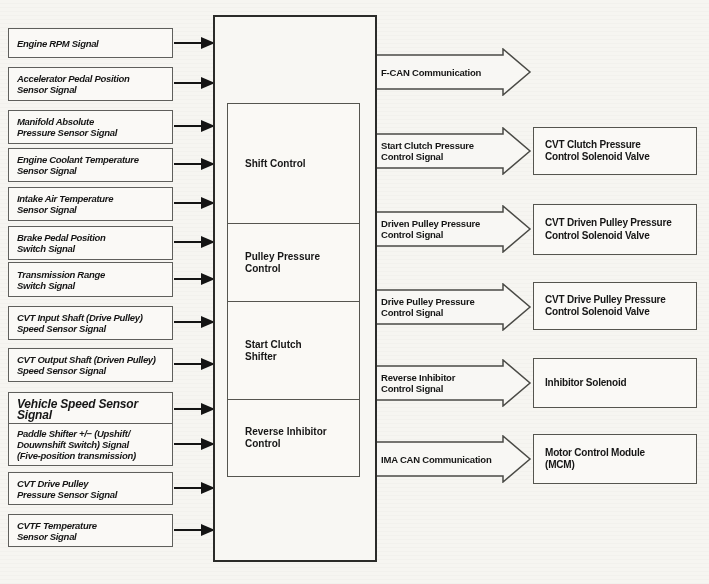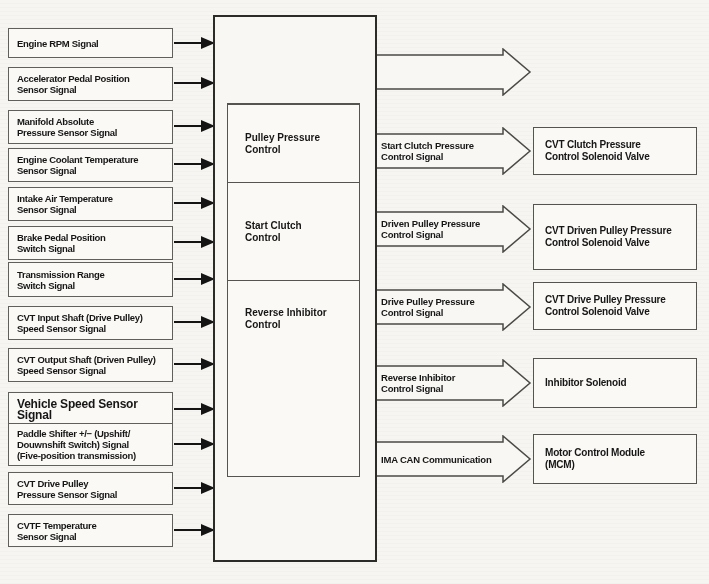--- a/index.html
+++ b/index.html
@@ -10,20 +10,21 @@
     font-family:"Liberation Sans","DejaVu Sans",sans-serif;
     color:#161616;font-weight:700;
   }
   
   .sig{
     position:absolute;left:8px;width:165px;box-sizing:border-box;
     border:1.5px solid #5f5f5c;background:#faf9f6;
     display:flex;align-items:center;padding-left:8px;
     font-size:9.5px;line-height:11px;letter-spacing:-0.3px;
     white-space:pre-line;
+    font-style:italic;
   }
   #in0{top:28px;height:30px}
   #in1{top:67px;height:34px}
   #in2{top:110px;height:34px}
   #in3{top:148px;height:34px}
   #in4{top:187px;height:34px}
   #in5{top:226px;height:34px}
   #in6{top:262px;height:35px}
   #in7{top:306px;height:34px}
   #in8{top:348px;height:34px}
@@ -59,21 +60,21 @@
   #ra0{top:48px}#ra1{top:127px}#ra2{top:205px}#ra3{top:283px}#ra4{top:359px}#ra5{top:435px}
   
   .out{
     position:absolute;left:533px;width:164px;box-sizing:border-box;
     border:1.5px solid #55554f;background:#faf9f6;
     display:flex;align-items:center;padding-left:11px;
     font-size:10px;line-height:12.5px;letter-spacing:-0.2px;white-space:pre-line;
   }
   #out0{top:46px;height:52px}
   #out1{top:127px;height:48px}
-  #out2{top:204px;height:66px}
+  #out2{top:204px;height:51px}
   #out3{top:282px;height:48px}
   #out4{top:358px;height:50px}
   #out5{top:434px;height:50px}
 </style>
 </head>
 <body>
 
 <div class="canvas">
 
   <div class="sig" id="in0">Engine RPM Signal</div>
@@ -111,33 +112,35 @@
   <div class="la" id="la6"></div>
   <div class="la" id="la7"></div>
   <div class="la" id="la8"></div>
   <div class="la" id="la9"></div>
   <div class="la" id="la10"></div>
   <div class="la" id="la11"></div>
   <div class="la" id="la12"></div>
 
   <div class="pcm">
     <div class="pcm-inner">
+      <div class="sect" id="fn0">Shift Control</div>
       <div class="sect" id="fn1">Pulley Pressure
 Control</div>
       <div class="sect" id="fn2">Start Clutch
-Control</div>
+Shifter</div>
       <div class="sect" id="fn3">Reverse Inhibitor
 Control</div>
     </div>
   </div>
 
   <div class="rarrow" id="ra0">
     <svg width="157" height="48" viewBox="0 0 157 48">
       <path d="M1,7 H127 V1 L154,24 L127,47 V41 H1" fill="#f8f7f4" stroke="#4a4a46" stroke-width="1.5"></path>
     </svg>
+    <div class="lab">F-CAN Communication</div>
   </div>
   <div class="rarrow" id="ra1">
     <svg width="157" height="48" viewBox="0 0 157 48">
       <path d="M1,7 H127 V1 L154,24 L127,47 V41 H1" fill="#f8f7f4" stroke="#4a4a46" stroke-width="1.5"></path>
     </svg>
     <div class="lab">Start Clutch Pressure
 Control Signal</div>
   </div>
   <div class="rarrow" id="ra2">
     <svg width="157" height="48" viewBox="0 0 157 48">

